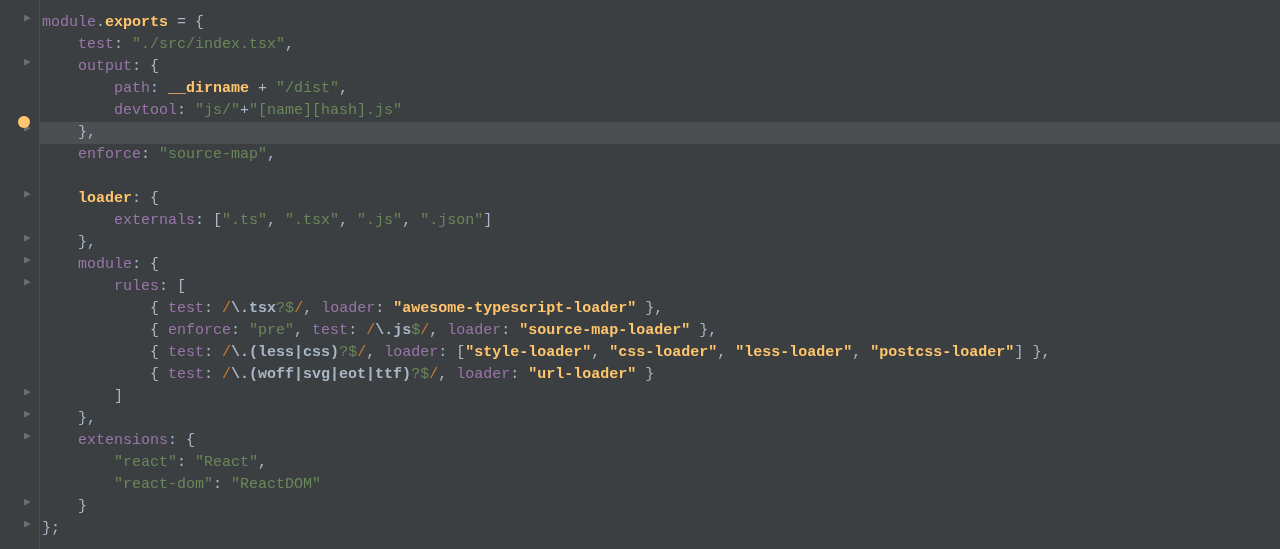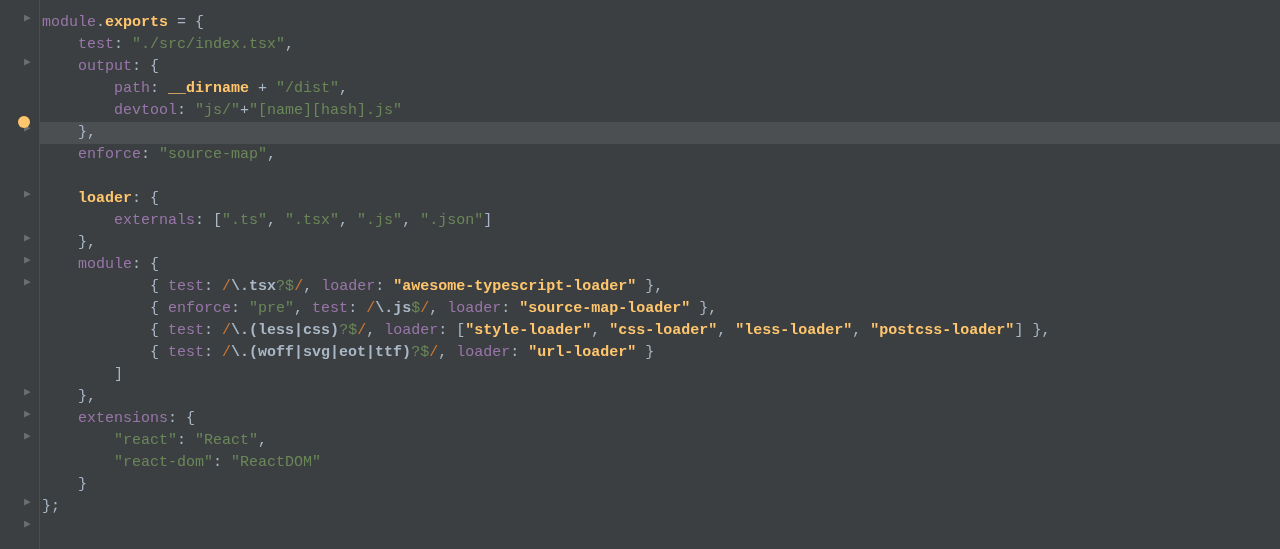--- a/index.html
+++ b/index.html
@@ -75,20 +75,21 @@
     <div class="line"><span class="plain">    </span><span class="prop">output</span><span class="punc">: {</span></div>
     <div class="line"><span class="plain">        </span><span class="prop">path</span><span class="punc">: </span><span class="hl">__dirname</span><span class="plain"> + </span><span class="str">"/dist"</span><span class="punc">,</span></div>
     <div class="line"><span class="plain">        </span><span class="prop">devtool</span><span class="punc">: </span><span class="str">"js/"</span><span class="plain">+</span><span class="str">"[name][hash].js"</span></div>
     <div class="line highlight"><span class="plain">    </span><span class="punc">},</span></div>
     <div class="line"><span class="plain">    </span><span class="prop">enforce</span><span class="punc">: </span><span class="str">"source-map"</span><span class="punc">,</span></div>
     <div class="line"><span class="plain"></span></div>
     <div class="line"><span class="plain">    </span><span class="hl">loader</span><span class="punc">: {</span></div>
     <div class="line"><span class="plain">        </span><span class="prop">externals</span><span class="punc">: [</span><span class="str">".ts"</span><span class="punc">, </span><span class="str">".tsx"</span><span class="punc">, </span><span class="str">".js"</span><span class="punc">, </span><span class="str">".json"</span><span class="punc">]</span></div>
     <div class="line"><span class="plain">    </span><span class="punc">},</span></div>
     <div class="line"><span class="plain">    </span><span class="prop">module</span><span class="punc">: {</span></div>
+    <div class="line"><span class="plain">        </span><span class="prop">rules</span><span class="punc">: [</span></div>
     <div class="line"><span class="plain">            </span><span class="punc">{ </span><span class="prop">test</span><span class="punc">: </span><span class="regex">/</span><span class="rebody">\.tsx</span><span class="str">?$</span><span class="regex">/</span><span class="punc">, </span><span class="prop">loader</span><span class="punc">: </span><span class="hlstr">"awesome-typescript-loader"</span><span class="punc"> },</span></div>
     <div class="line"><span class="plain">            </span><span class="punc">{ </span><span class="prop">enforce</span><span class="punc">: </span><span class="str">"pre"</span><span class="punc">, </span><span class="prop">test</span><span class="punc">: </span><span class="regex">/</span><span class="rebody">\.js</span><span class="str">$</span><span class="regex">/</span><span class="punc">, </span><span class="prop">loader</span><span class="punc">: </span><span class="hlstr">"source-map-loader"</span><span class="punc"> },</span></div>
     <div class="line"><span class="plain">            </span><span class="punc">{ </span><span class="prop">test</span><span class="punc">: </span><span class="regex">/</span><span class="rebody">\.(less|css)</span><span class="str">?$</span><span class="regex">/</span><span class="punc">, </span><span class="prop">loader</span><span class="punc">: [</span><span class="hlstr">"style-loader"</span><span class="punc">, </span><span class="hlstr">"css-loader"</span><span class="punc">, </span><span class="hlstr">"less-loader"</span><span class="punc">, </span><span class="hlstr">"postcss-loader"</span><span class="punc">] },</span></div>
     <div class="line"><span class="plain">            </span><span class="punc">{ </span><span class="prop">test</span><span class="punc">: </span><span class="regex">/</span><span class="rebody">\.(woff|svg|eot|ttf)</span><span class="str">?$</span><span class="regex">/</span><span class="punc">, </span><span class="prop">loader</span><span class="punc">: </span><span class="hlstr">"url-loader"</span><span class="punc"> }</span></div>
     <div class="line"><span class="plain">        </span><span class="punc">]</span></div>
     <div class="line"><span class="plain">    </span><span class="punc">},</span></div>
     <div class="line"><span class="plain">    </span><span class="prop">extensions</span><span class="punc">: {</span></div>
     <div class="line"><span class="plain">        </span><span class="str">"react"</span><span class="punc">: </span><span class="str">"React"</span><span class="punc">,</span></div>
     <div class="line"><span class="plain">        </span><span class="str">"react-dom"</span><span class="punc">: </span><span class="str">"ReactDOM"</span></div>
     <div class="line"><span class="plain">    </span><span class="punc">}</span></div>

